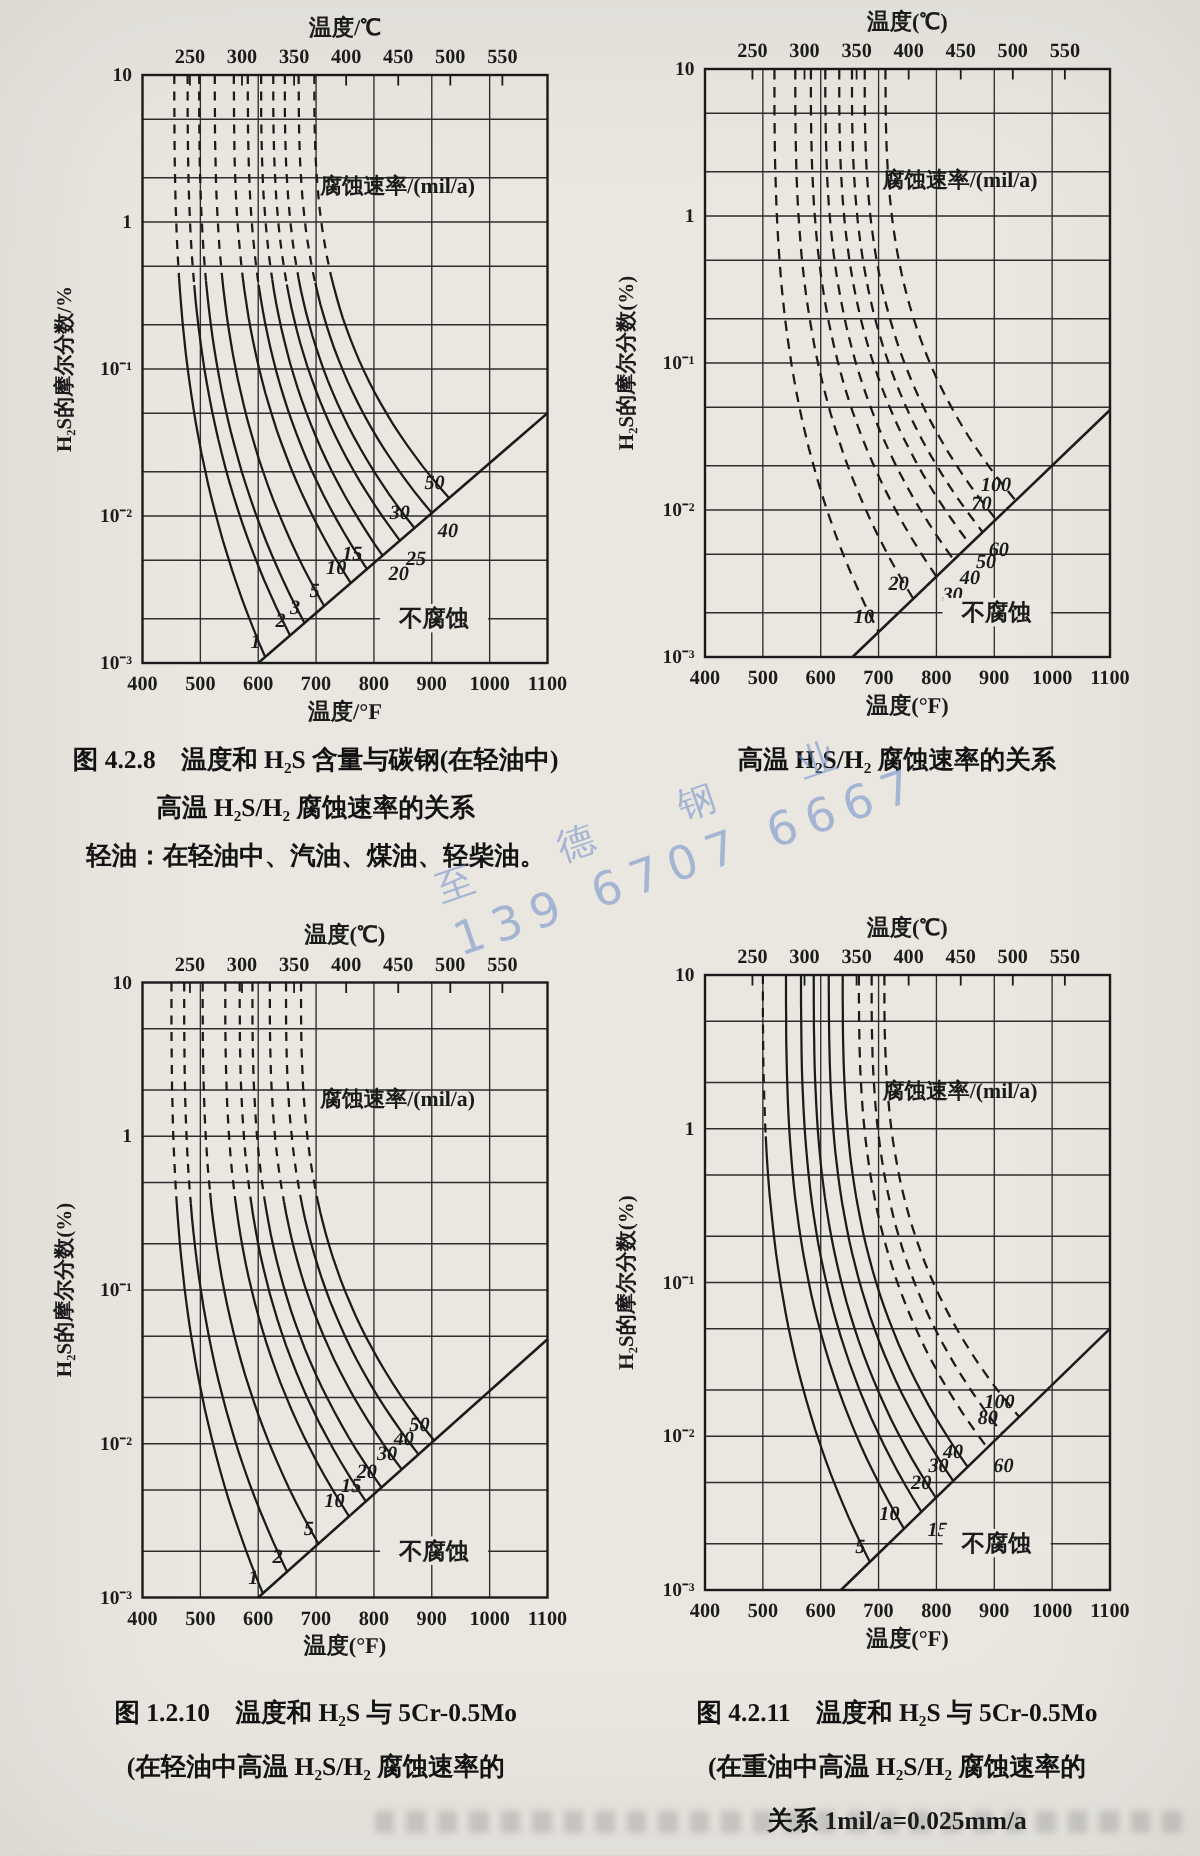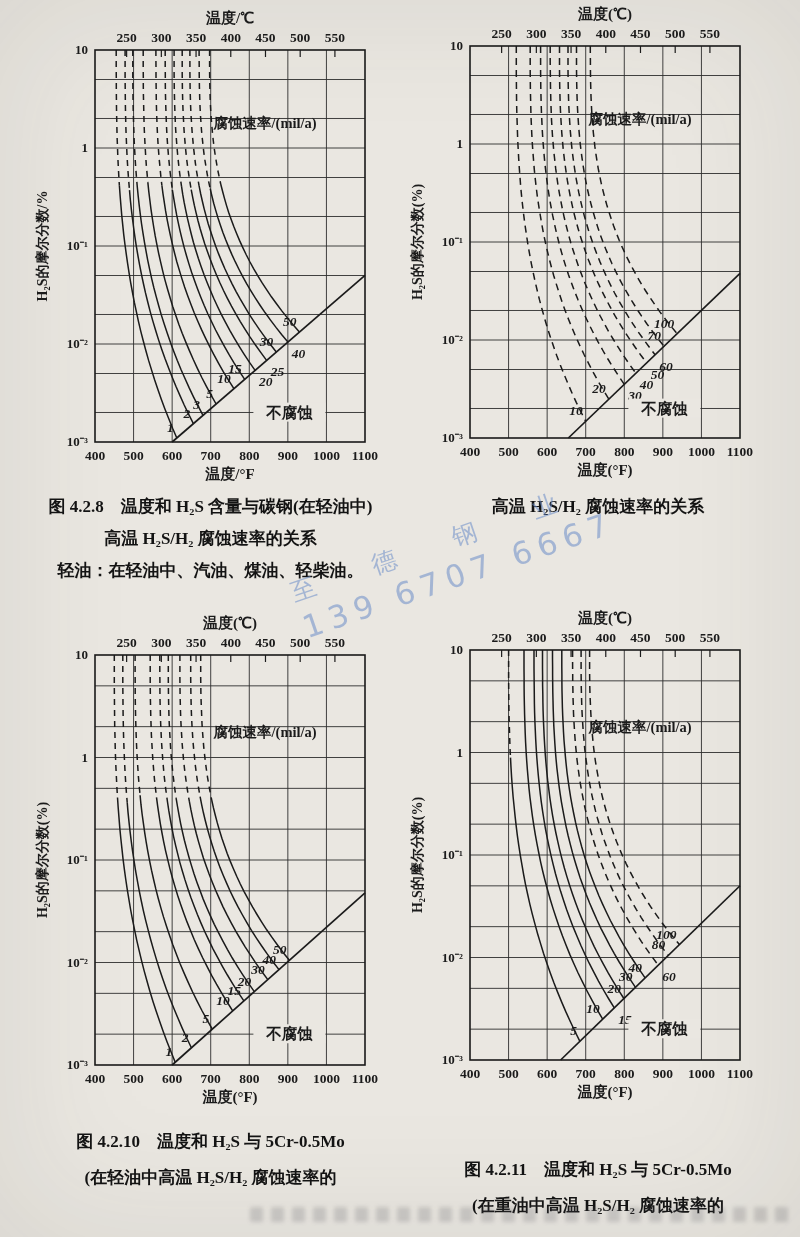--- a/index.html
+++ b/index.html
@@ -351,27 +351,28 @@
     <div class="ln">图 4.2.8　温度和 H₂S 含量与碳钢(在轻油中)</div>
     <div class="ln">高温 H₂S/H₂ 腐蚀速率的关系</div>
     <div class="ln">轻油：在轻油中、汽油、煤油、轻柴油。</div>
   </div>
 
   <div class="cap" style="left:402px;top:491px;width:392px;">
     <div class="ln">高温 H₂S/H₂ 腐蚀速率的关系</div>
   </div>
 
   <div class="cap bottom" style="left:18px;top:1124px;width:385px;">
-    <div class="ln">图 4.2.10　温度和 H₂S 与 5Cr-0.5Mo</div>
+    <div class="ln">图 1.2.10　温度和 H₂S 与 5Cr-0.5Mo</div>
     <div class="ln">(在轻油中高温 H₂S/H₂ 腐蚀速率的</div>
   </div>
 
-  <div class="cap bottom" style="left:402px;top:1124px;width:392px;margin-top:28px;">
+  <div class="cap bottom" style="left:402px;top:1124px;width:392px;">
     <div class="ln">图 4.2.11　温度和 H₂S 与 5Cr-0.5Mo</div>
     <div class="ln">(在重油中高温 H₂S/H₂ 腐蚀速率的</div>
+    <div class="ln">关系 1mil/a=0.025mm/a</div>
   </div>
 
   <div class="wm" style="color: rgba(106, 140, 200, 0.55);">
     <div class="l1">至 德 钢 业</div>
     <div class="l2">139 6707 6667</div>
   </div>
 
   <div class="bleed"></div>
 
 </div>

